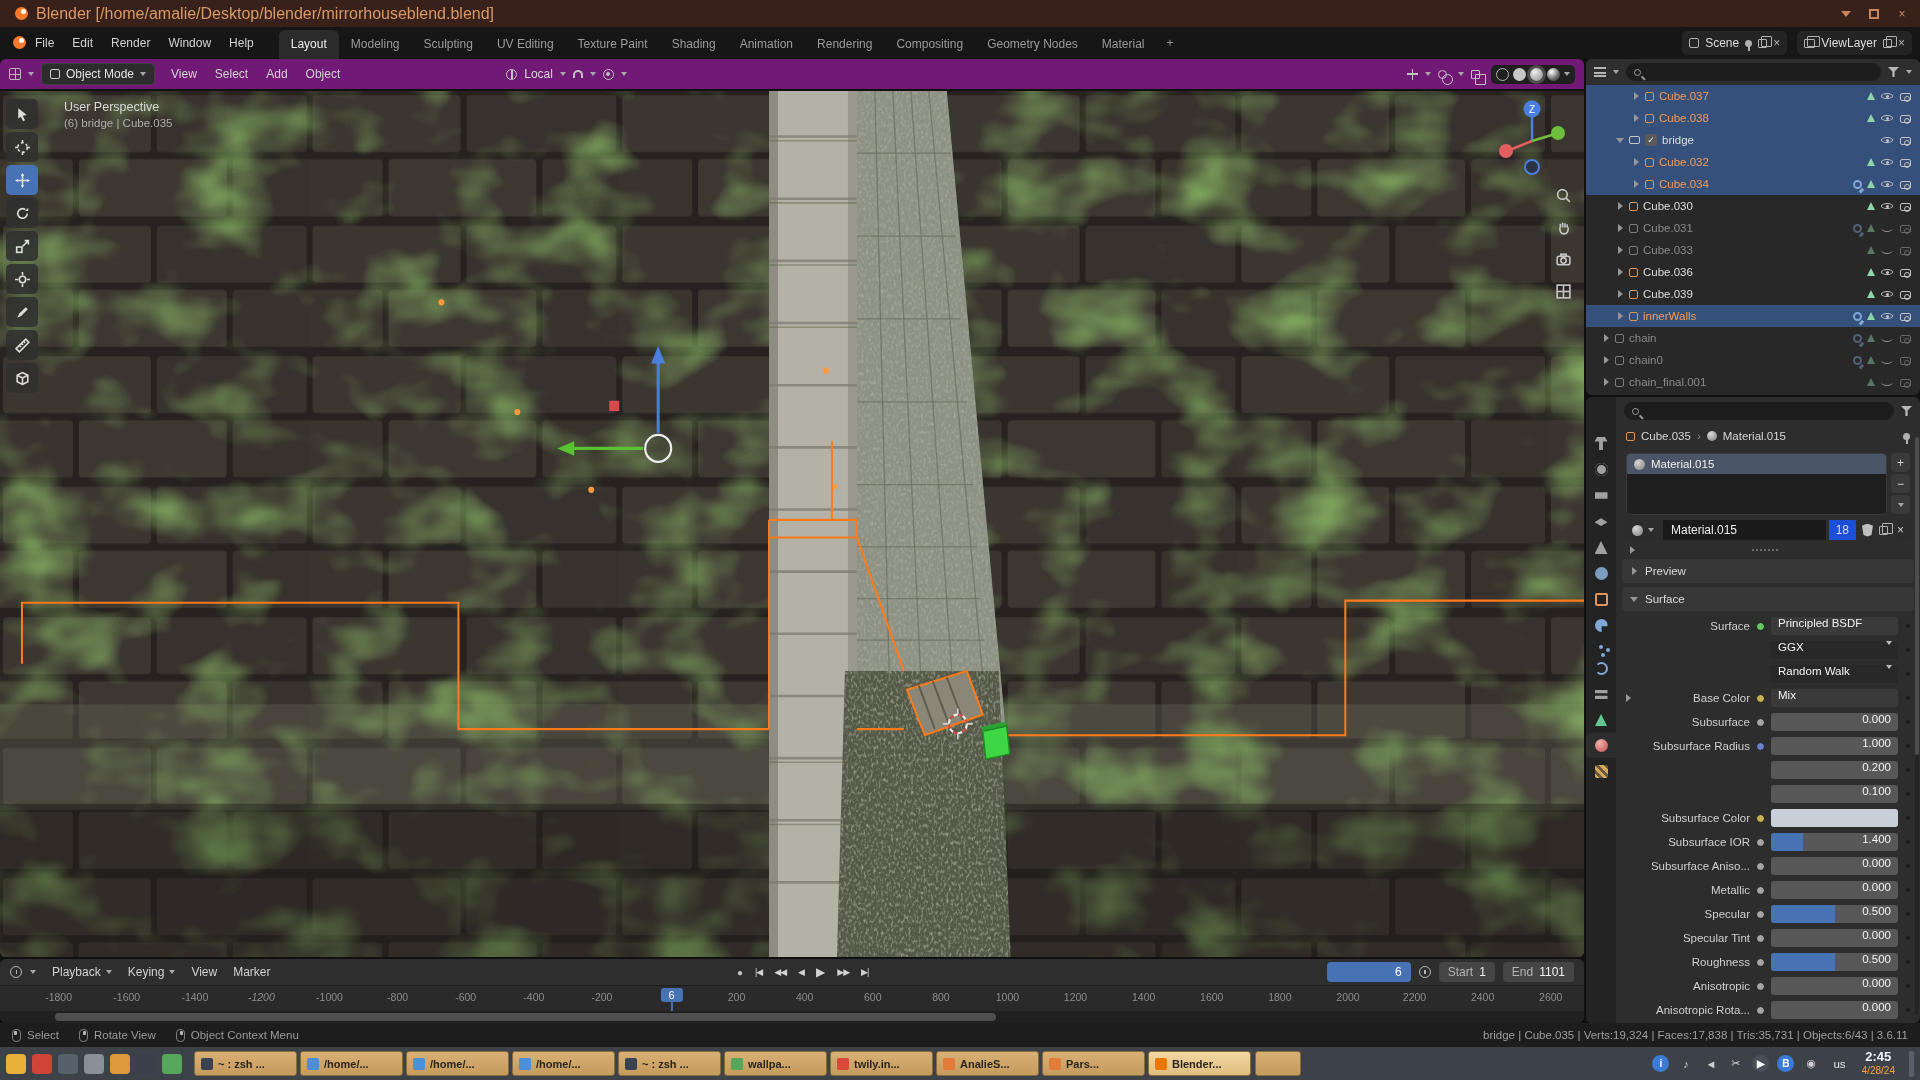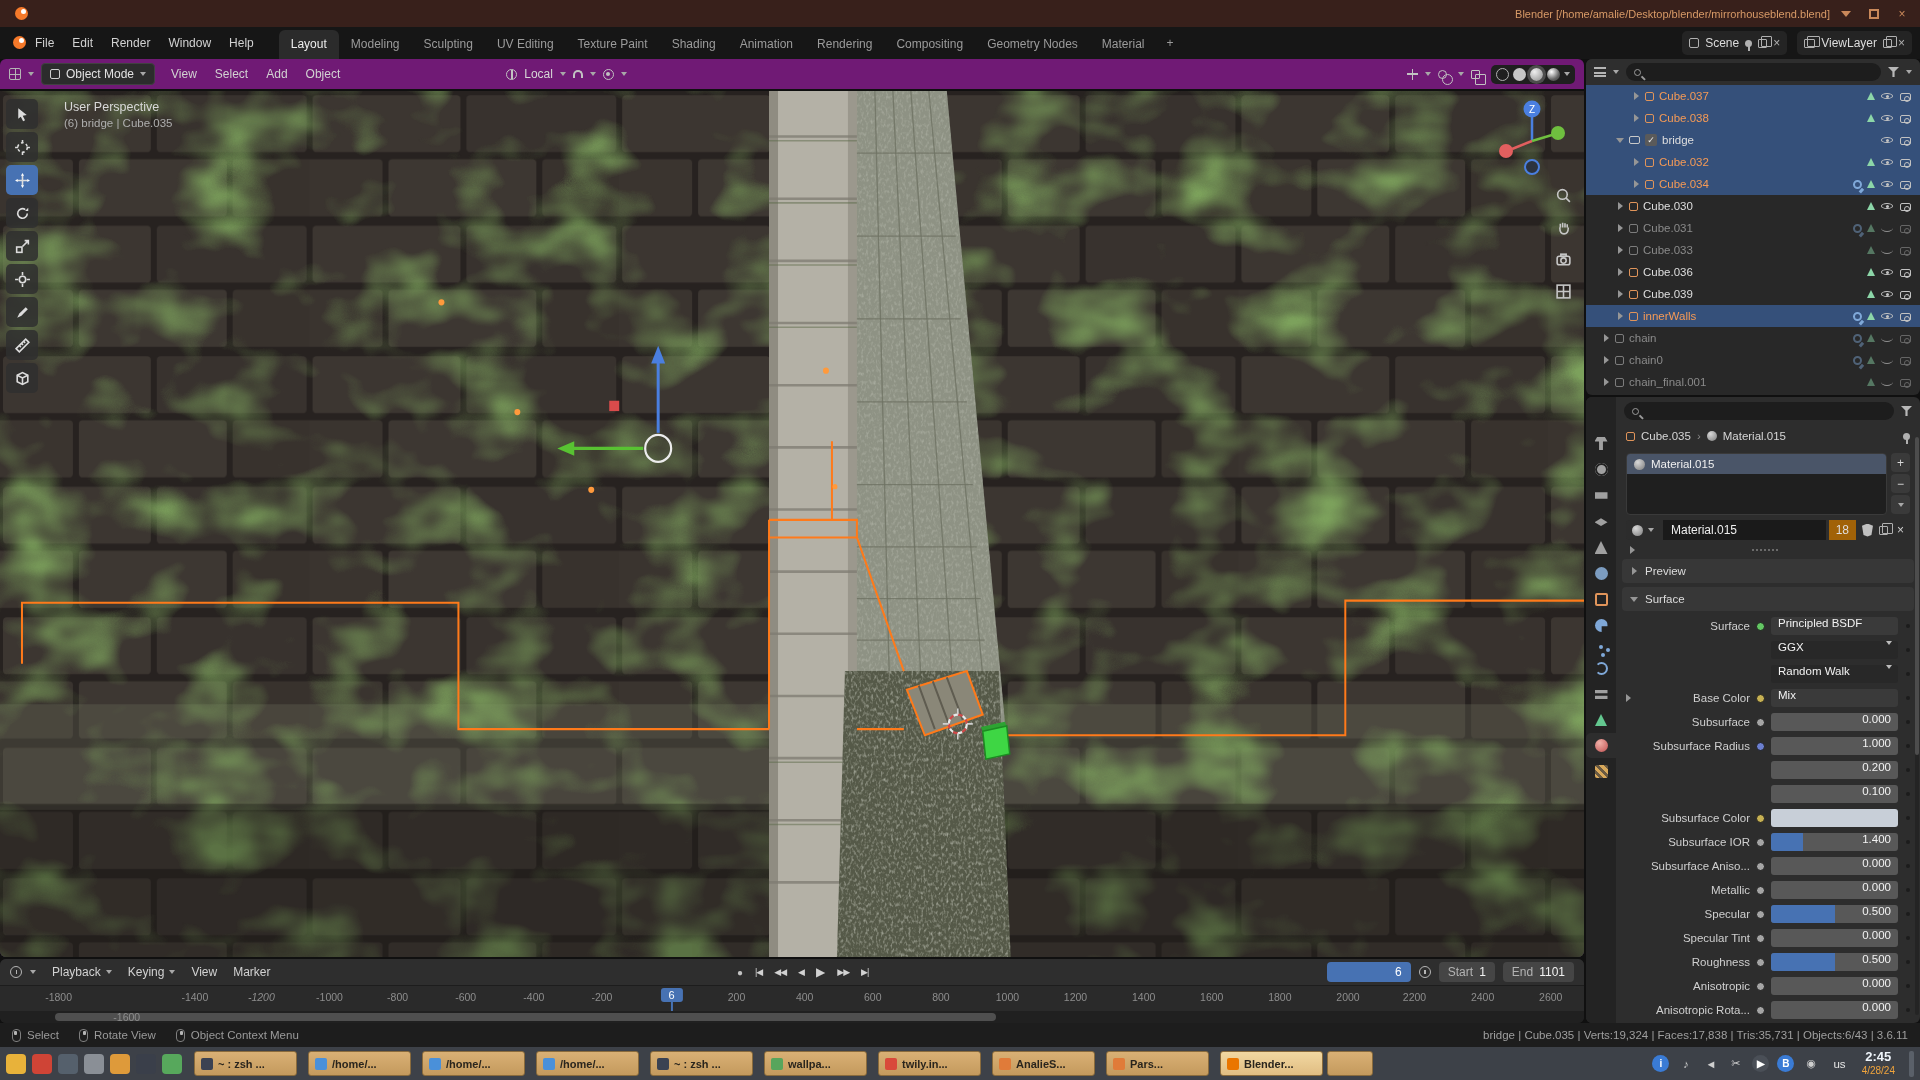--- a/index.html
+++ b/index.html
@@ -2,21 +2,21 @@
 <html style="--accent: #4772b3; --select-orange: #f59a56; --outline-orange: #ff7a1a; --titlebar-bg: #38201b; --titlebar-text: #d89a67;"><head>
 <meta charset="utf-8">
 <style>
   *{box-sizing:border-box;margin:0;padding:0}
   html,body{width:1920px;height:1080px;overflow:hidden;background:#101010;font-family:"Liberation Sans",sans-serif;font-size:12px;color:#c8c8c8}
   button{background:none;border:none;font:inherit;color:inherit;padding:0}
   .app{display:flex;flex-direction:column;width:1920px;height:1080px}
 
   
   .titlebar{height:27px;background:var(--titlebar-bg,#38201b);display:flex;align-items:center;padding:0 10px;gap:8px;flex:0 0 auto}
-  .titlebar .title{flex:1;text-align:right;color:var(--titlebar-text,#d89a67);font-size:11px}
+  .titlebar .title{flex:1;text-align:left;color:var(--titlebar-text,#d89a67);font-size:16px}
   .blogo{width:18px;height:14px;position:relative;display:inline-block}
   .blogo::before{content:"";position:absolute;right:0;top:0;width:13px;height:13px;border-radius:50%;background:#f5792a}
   .blogo::after{content:"";position:absolute;right:2px;top:2px;width:5px;height:5px;border-radius:50%;background:#fff}
   .winbtns{display:flex;gap:12px;align-items:center}
   .winbtn{width:16px;height:16px;display:flex;align-items:center;justify-content:center;color:#c9885a;font-size:12px}
   .wb-shade{width:0;height:0;border-top:6px solid #c9885a;border-left:5px solid transparent;border-right:5px solid transparent}
   .wb-max{width:10px;height:10px;border:2px solid #c9885a}
 
   
   .menubar{height:32px;background:#161616;display:flex;align-items:center;padding:0 8px;flex:0 0 auto}
@@ -194,21 +194,21 @@
   .bc-sep{color:#8a8a8a}
   .slotwrap{display:flex;gap:4px;padding:4px 10px 2px}
   .slotlist{flex:1;height:62px;background:#1f1f1f;border:1px solid #3a3a3a;border-radius:4px;overflow:hidden}
   .slotrow{height:20px;background:#4a5568;display:flex;align-items:center;gap:6px;padding:0 7px;color:#f0f0f0;font-size:11.5px}
   .msphere{width:11px;height:11px;border-radius:50%;background:radial-gradient(circle at 35% 30%,#d8d8d8,#7a7a7a);display:inline-block}
   .slotbtns{display:flex;flex-direction:column;gap:2px}
   .slotbtns button{width:19px;height:19px;background:#3a3a3a;border-radius:4px;color:#d8d8d8;font-size:12px;display:flex;align-items:center;justify-content:center}
   .dbrow{display:flex;align-items:center;gap:3px;padding:3px 10px;height:26px}
   .dbbrowse{height:20px;background:#2c2c2c;border-radius:4px 0 0 4px;display:flex;align-items:center;gap:5px;padding:0 6px}
   .dbname{flex:1;height:20px;background:#1a1a1a;display:flex;align-items:center;padding:0 8px;color:#ededed}
-  .dbusers{height:20px;background:#a16207;display:flex;align-items:center;padding:0 7px;color:#dedede}
+  .dbusers{height:20px;background:#1d4ed8;display:flex;align-items:center;padding:0 7px;color:#dedede}
   .dbshield{width:11px;height:13px;background:#c0c0c0;clip-path:polygon(50% 0,100% 18%,86% 88%,50% 100%,14% 88%,0 18%);margin:0 3px}
   .dbx{height:20px;background:#2c2c2c;border-radius:0 4px 4px 0;display:flex;align-items:center;padding:0 6px;color:#cfcfcf}
   .griprow{height:13px;display:flex;align-items:center;gap:6px;padding:0 12px}
   .grip{flex:0 0 26px;border-top:2px dotted #6a6a6a;height:2px;margin-left:110px}
   .phead{display:flex;align-items:center;gap:7px;height:24px;margin:3px 6px 1px;padding:0 8px;background:#373737;border-radius:4px;color:#dcdcdc;font-size:11.5px}
   .prows{flex:1;overflow:hidden;padding-top:2px}
   .prow{display:flex;align-items:center;height:24px;padding:0 8px 0 8px;gap:6px}
   .plabel{flex:0 0 112px;text-align:right;color:#cfcfcf;font-size:11.5px;white-space:nowrap;overflow:hidden}
   .psock{flex:0 0 9px;width:9px;height:9px;border-radius:50%;border:1px solid #1e1e1e}
   .psock[data-dot="green"]{background:#63c763}
@@ -238,21 +238,21 @@
   .mico::after{content:"";position:absolute;background:#b5b5b5;width:3px;height:4.5px;top:1px;border-radius:1px}
   .mico[data-button="left"]::after{left:1px}
   .mico[data-button="middle"]::after{left:2.6px}
   .mico[data-button="right"]::after{right:1px}
   .sinfo{margin-left:auto;white-space:nowrap;color:#9f9f9f}
 
   
   .taskbar{height:33px;background:#3d4148;display:flex;align-items:center;padding:0 6px;gap:4px;flex:0 0 auto}
   .launchers{display:flex;gap:6px;margin-right:8px}
   .launch{width:20px;height:20px;border-radius:4px}
-  .twins{display:flex;gap:11px}
+  .twins{display:flex;gap:3px}
   .twin{width:103px;height:25px;background:linear-gradient(#d9b075,#c49a5d);border:1px solid #8a6b3c;border-radius:3px;display:flex;align-items:center;gap:5px;padding:0 6px;overflow:hidden}
   .twin[data-active="true"]{background:linear-gradient(#f2d8a2,#e0bd82)}
   .twicon{width:12px;height:12px;border-radius:2px;flex:0 0 12px}
   .twlabel{color:#2a251d;font-size:11px;font-weight:bold;white-space:nowrap;overflow:hidden;text-overflow:ellipsis}
   .twin-blank{width:46px;height:25px;background:linear-gradient(#d9b075,#c49a5d);border:1px solid #8a6b3c;border-radius:3px}
   .tray{display:flex;align-items:center;gap:8px;margin-left:auto;padding:0 6px}
   .tico{width:17px;height:17px;display:flex;align-items:center;justify-content:center;font-size:11px;color:#cfcfcf}
   .tico[data-filled="true"]{border-radius:50%;color:#fff;font-weight:bold;font-size:10px}
   .kbd{color:#e6e6e6;font-size:11.5px;padding:0 4px}
   .clockblk{display:flex;flex-direction:column;align-items:center;justify-content:center;line-height:1.15;padding:0 8px}
@@ -591,21 +591,21 @@
             <span class="sefield" data-name="frame-end-field">
               <span class="sl">End</span>
               <span class="sv">1101</span>
             </span>
           </div>
         </div>
         <div class="truler" data-name="timeline-ruler">
           <div>
 
           <span class="tick" data-name="frame-tick-label" style="left: 3.7%;">-1800</span>
-              <span class="tick" data-name="frame-tick-label" style="left: 8%; margin-top: 20px;">-1600</span>
+              <span class="tick" data-name="frame-tick-label" style="left: 8%;">-1600</span>
               <span class="tick" data-name="frame-tick-label" style="left: 12.3%;">-1400</span>
               <span class="tick" data-name="frame-tick-label" style="left: 16.5%; font-style: italic;">-1200</span>
               <span class="tick" data-name="frame-tick-label" style="left: 20.8%;">-1000</span>
               <span class="tick" data-name="frame-tick-label" style="left: 25.1%;">-800</span>
               <span class="tick" data-name="frame-tick-label" style="left: 29.4%;">-600</span>
               <span class="tick" data-name="frame-tick-label" style="left: 33.7%;">-400</span>
               <span class="tick" data-name="frame-tick-label" style="left: 38%;">-200</span>
               <span class="tick" data-name="frame-tick-label" style="left: 46.5%;">200</span>
               <span class="tick" data-name="frame-tick-label" style="left: 50.8%;">400</span>
               <span class="tick" data-name="frame-tick-label" style="left: 55.1%;">600</span>

